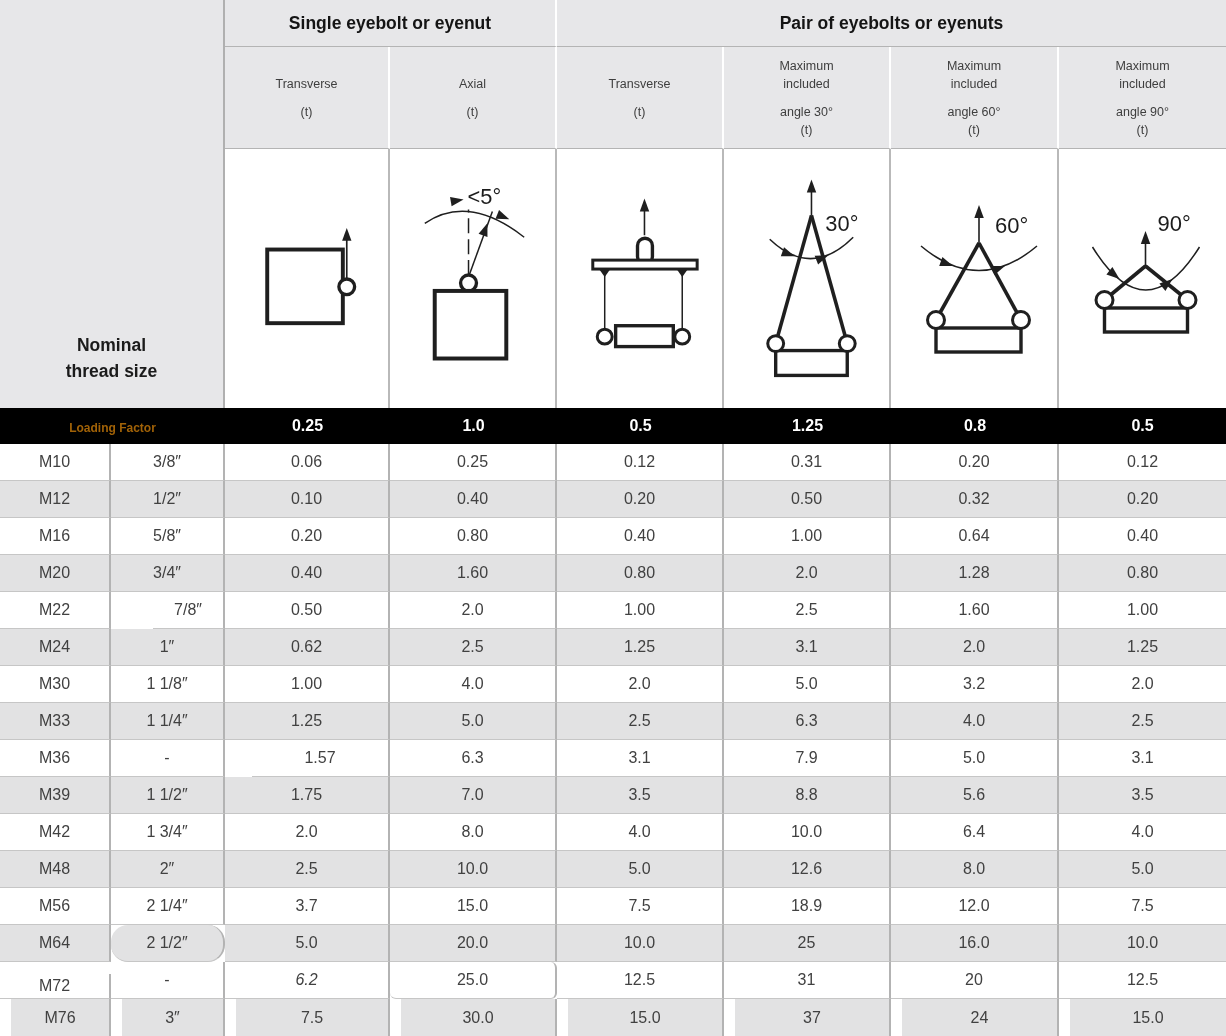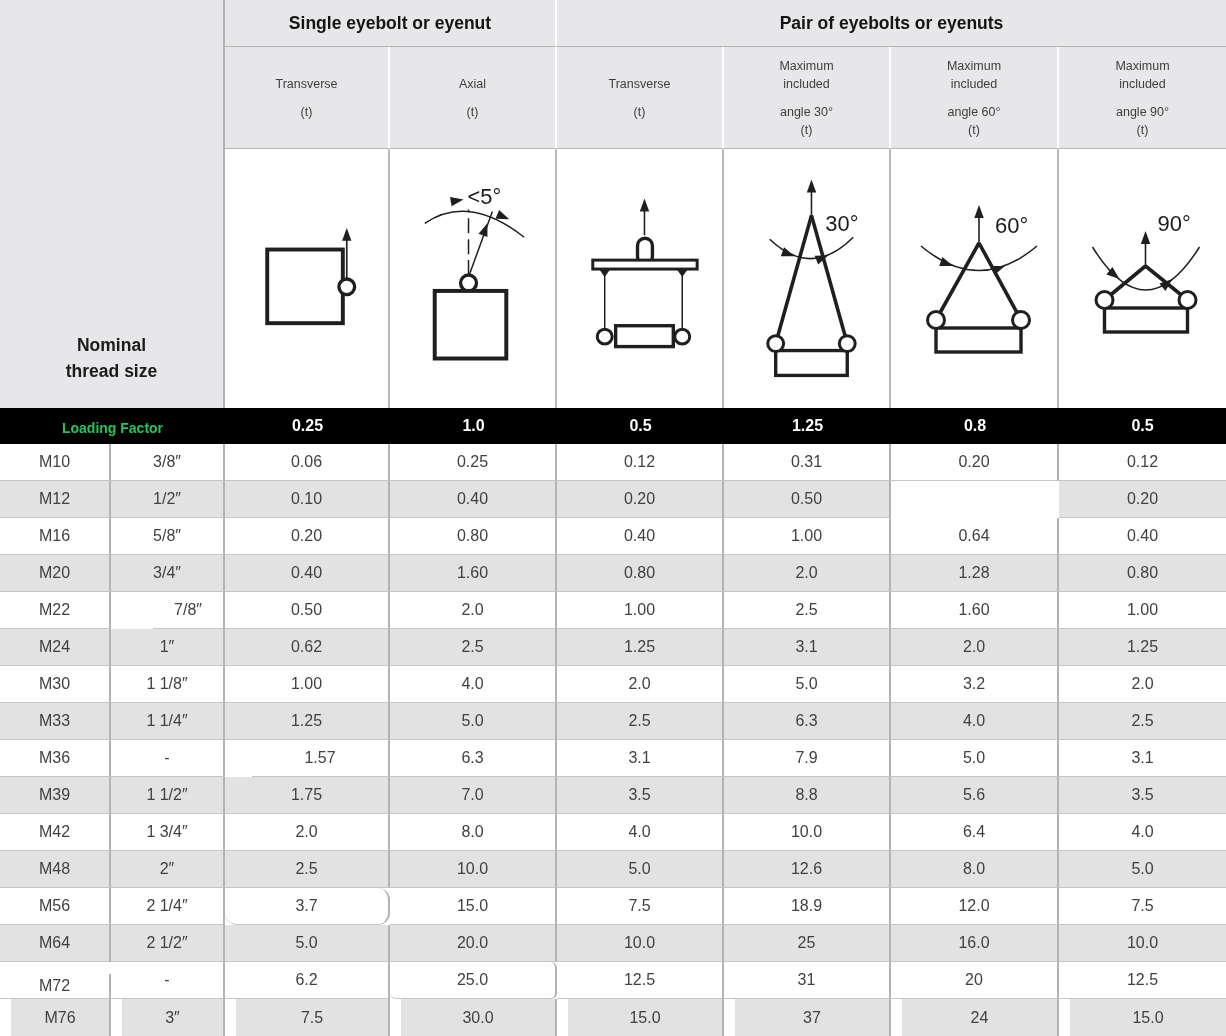--- a/index.html
+++ b/index.html
@@ -46,22 +46,22 @@
   .chead .sp { height:10px; }
   .chead.lastcol { border-right:none; }
   .diag {
     grid-row:3; background:#fff;
     border-right:2px solid #b9b9b9;
     overflow:hidden;
   }
   .diag.lastcol { border-right:none; }
   .diag svg { display:block; width:100%; height:100%; }
   .lf-label {
-    grid-column:1/3; grid-row:4; background:#000; color:#22c55e;
-    font-weight:bold; font-size:14px;
+    grid-column:1/3; grid-row:4; background:#000; color:#a16207;
+    font-weight:bold; font-size:12px;
     display:flex; align-items:center; justify-content:center;
     padding-top:3px;
   }
   .lf-val {
     grid-row:4; background:#000; color:#fff;
     font-weight:bold; font-size:16px;
     display:flex; align-items:center; justify-content:center;
   }
   .dcell {
     display:flex; align-items:center; justify-content:center;
@@ -217,20 +217,21 @@
     <div class="cell dcell" style="grid-area: 5 / 5;">0.12</div>
     <div class="cell dcell" style="grid-area: 5 / 6;">0.31</div>
     <div class="cell dcell" style="grid-area: 5 / 7;">0.20</div>
     <div class="cell dcell lastcol" style="grid-area: 5 / 8;">0.12</div>
     <div class="cell dcell alt" style="grid-area: 6 / 1;">M12</div>
     <div class="cell dcell alt" style="grid-area: 6 / 2;">1/2″</div>
     <div class="cell dcell alt" style="grid-area: 6 / 3;">0.10</div>
     <div class="cell dcell alt" style="grid-area: 6 / 4;">0.40</div>
     <div class="cell dcell alt" style="grid-area: 6 / 5;">0.20</div>
     <div class="cell dcell alt" style="grid-area: 6 / 6;">0.50</div>
+    <div class="cell dcell alt" style="grid-area: 6 / 7;">0.32</div>
     <div class="cell dcell alt lastcol" style="grid-area: 6 / 8;">0.20</div>
     <div class="cell dcell" style="grid-area: 7 / 1;">M16</div>
     <div class="cell dcell" style="grid-area: 7 / 2;">5/8″</div>
     <div class="cell dcell" style="grid-area: 7 / 3;">0.20</div>
     <div class="cell dcell" style="grid-area: 7 / 4;">0.80</div>
     <div class="cell dcell" style="grid-area: 7 / 5;">0.40</div>
     <div class="cell dcell" style="grid-area: 7 / 6;">1.00</div>
     <div class="cell dcell" style="grid-area: 7 / 7;">0.64</div>
     <div class="cell dcell lastcol" style="grid-area: 7 / 8;">0.40</div>
     <div class="cell dcell alt" style="grid-area: 8 / 1;">M20</div>
@@ -300,37 +301,37 @@
     <div class="cell dcell alt" style="grid-area: 16 / 1;">M48</div>
     <div class="cell dcell alt" style="grid-area: 16 / 2;">2″</div>
     <div class="cell dcell alt" style="grid-area: 16 / 3;">2.5</div>
     <div class="cell dcell alt" style="grid-area: 16 / 4;">10.0</div>
     <div class="cell dcell alt" style="grid-area: 16 / 5;">5.0</div>
     <div class="cell dcell alt" style="grid-area: 16 / 6;">12.6</div>
     <div class="cell dcell alt" style="grid-area: 16 / 7;">8.0</div>
     <div class="cell dcell alt lastcol" style="grid-area: 16 / 8;">5.0</div>
     <div class="cell dcell" style="grid-area: 17 / 1;">M56</div>
     <div class="cell dcell" style="grid-area: 17 / 2;">2 1/4″</div>
-    <div class="cell dcell" style="grid-area: 17 / 3; border-radius: 12px;">3.7</div>
+    <div class="cell dcell" style="grid-area: 17 / 3;">3.7</div>
     <div class="cell dcell" style="grid-area: 17 / 4;">15.0</div>
     <div class="cell dcell" style="grid-area: 17 / 5;">7.5</div>
     <div class="cell dcell" style="grid-area: 17 / 6;">18.9</div>
     <div class="cell dcell" style="grid-area: 17 / 7;">12.0</div>
     <div class="cell dcell lastcol" style="grid-area: 17 / 8;">7.5</div>
     <div class="cell dcell alt" style="grid-area: 18 / 1;">M64</div>
-    <div class="cell dcell alt" style="grid-area: 18 / 2;">2 1/2″</div>
+    <div class="cell dcell alt" style="grid-area: 18 / 2; border-radius: 17px;">2 1/2″</div>
     <div class="cell dcell alt" style="grid-area: 18 / 3;">5.0</div>
     <div class="cell dcell alt" style="grid-area: 18 / 4;">20.0</div>
     <div class="cell dcell alt" style="grid-area: 18 / 5;">10.0</div>
     <div class="cell dcell alt" style="grid-area: 18 / 6;">25</div>
     <div class="cell dcell alt" style="grid-area: 18 / 7;">16.0</div>
     <div class="cell dcell alt lastcol" style="grid-area: 18 / 8;">10.0</div>
     <div class="cell dcell" style="grid-area: 19 / 1; margin-top: 12px;">M72</div>
     <div class="cell dcell" style="grid-area: 19 / 2;">-</div>
-    <div class="cell dcell" style="grid-area: 19 / 3;">6.2</div>
+    <div class="cell dcell" style="grid-area: 19 / 3; font-style: italic;">6.2</div>
     <div class="cell dcell" style="grid-area: 19 / 4; border-radius: 6px;">25.0</div>
     <div class="cell dcell" style="grid-area: 19 / 5;">12.5</div>
     <div class="cell dcell" style="grid-area: 19 / 6;">31</div>
     <div class="cell dcell" style="grid-area: 19 / 7;">20</div>
     <div class="cell dcell lastcol" style="grid-area: 19 / 8;">12.5</div>
     <div class="cell dcell alt lastrow" style="grid-area: 20 / 1;">M76</div>
     <div class="cell dcell alt lastrow" style="grid-area: 20 / 2;">3″</div>
     <div class="cell dcell alt lastrow" style="grid-area: 20 / 3;">7.5</div>
     <div class="cell dcell alt lastrow" style="grid-area: 20 / 4;">30.0</div>
     <div class="cell dcell alt lastrow" style="grid-area: 20 / 5;">15.0</div>

